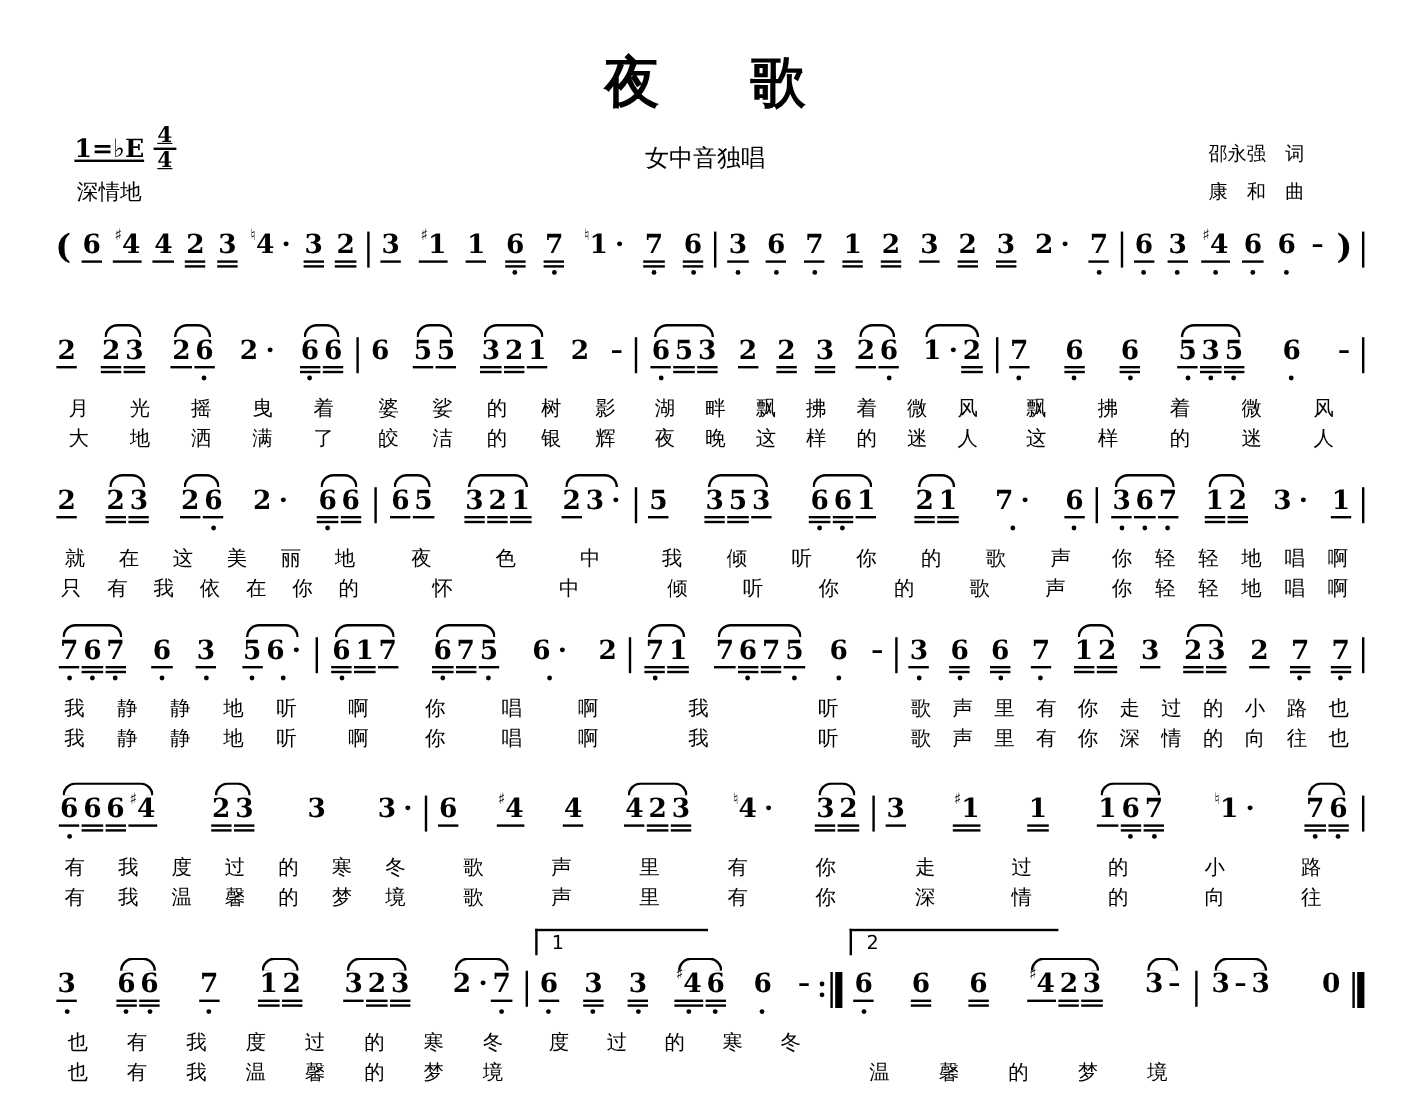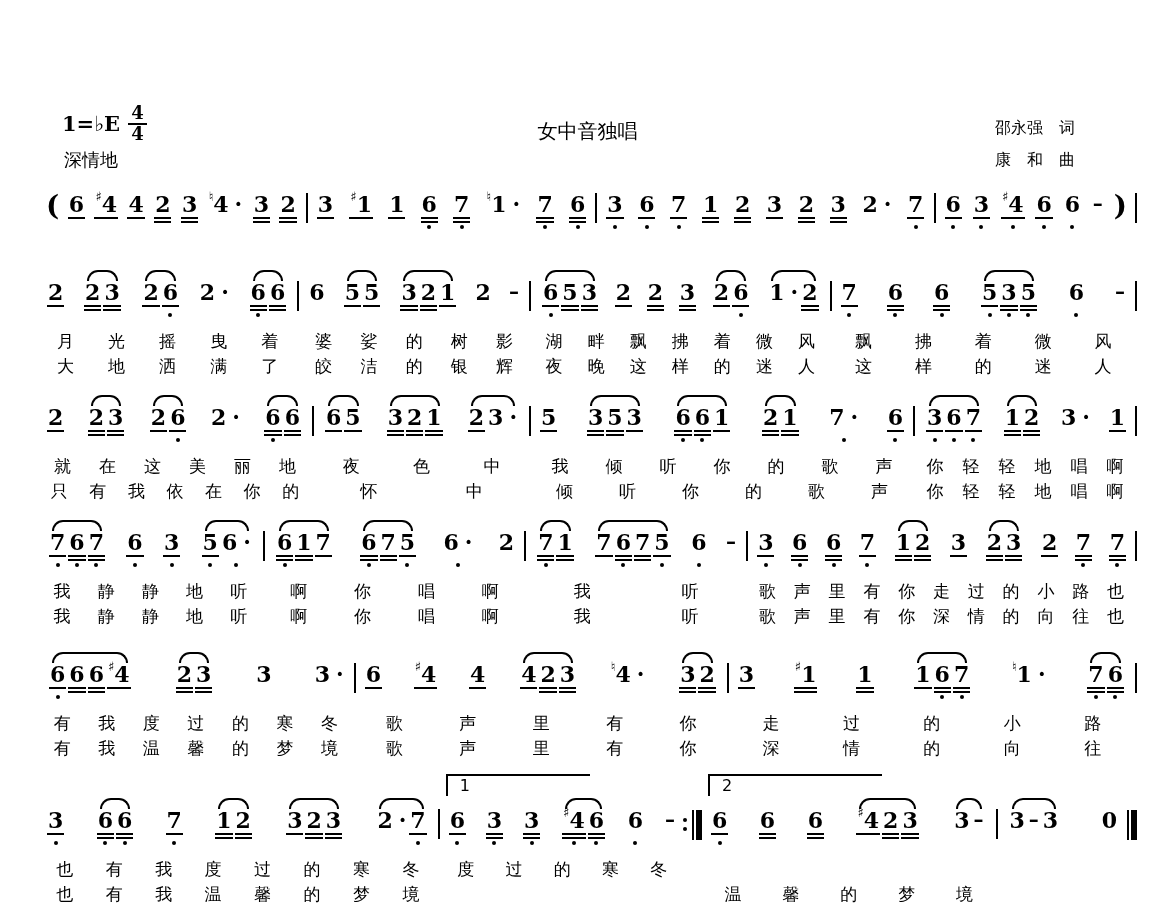--- a/index.html
+++ b/index.html
@@ -15,27 +15,27 @@
     text-align: center; font-size: 46px; font-weight: bold;
     letter-spacing: 30px; text-indent: 30px;
   }
   .subtitle {
     position: absolute; top: 118px; left: 0; right: 0;
     text-align: center; font-size: 20px;
   }
   .keyblock {
     position: absolute; top: 104px; left: 62px;
     display: flex; align-items: center; gap: 8px;
-    font-size: 21px; font-weight: bold;
+    font-size: 21px; font-weight: bold; text-decoration: underline;
   }
   .meter { display: inline-flex; flex-direction: column; align-items: center;
     font-size: 18px; line-height: 1.05; }
   .meter .mt { border-bottom: 2px solid #000; padding: 0 3px; }
   .expression { position: absolute; top: 148px; left: 64px; font-size: 18px; }
-  .credits { position: absolute; top: 112px; right: 100px; text-align: center;
+  .credits { position: absolute; top: 112px; right: 88px; text-align: center;
     font-size: 16px; line-height: 2.0; margin-left: 40px; }
   
   .system { position: absolute; left: 40px; right: 36px;
     display: flex; align-items: flex-start; }
   .measure { position: relative; display: flex; flex-direction: column;
     min-width: 0; flex-basis: 0; }
   .notes-row { display: flex; align-items: flex-start;
     justify-content: space-between; padding: 0 5px; height: 38px; }
   
   .note { position: relative; display: inline-flex; align-items: flex-start;
@@ -72,20 +72,21 @@
   .lyr { display: flex; justify-content: space-around; font-size: 17px;
     margin-top: 14px; line-height: 1.1; min-height: 19px;
     font-family: "DejaVu Sans", sans-serif; }
   .lyr.second { margin-top: 6px; }
   .lyr span { white-space: nowrap; }
 </style>
 </head>
 <body>
 
 <div id="sheet">
+  <div class="title">夜 歌</div>
   <div class="subtitle">女中音独唱</div>
   <div class="keyblock">
     <span>1=♭E</span>
     <span class="meter">
       <span class="mt">4</span>
       <span>4</span>
     </span>
   </div>
   <div class="expression">深情地</div>
   <div class="credits">

